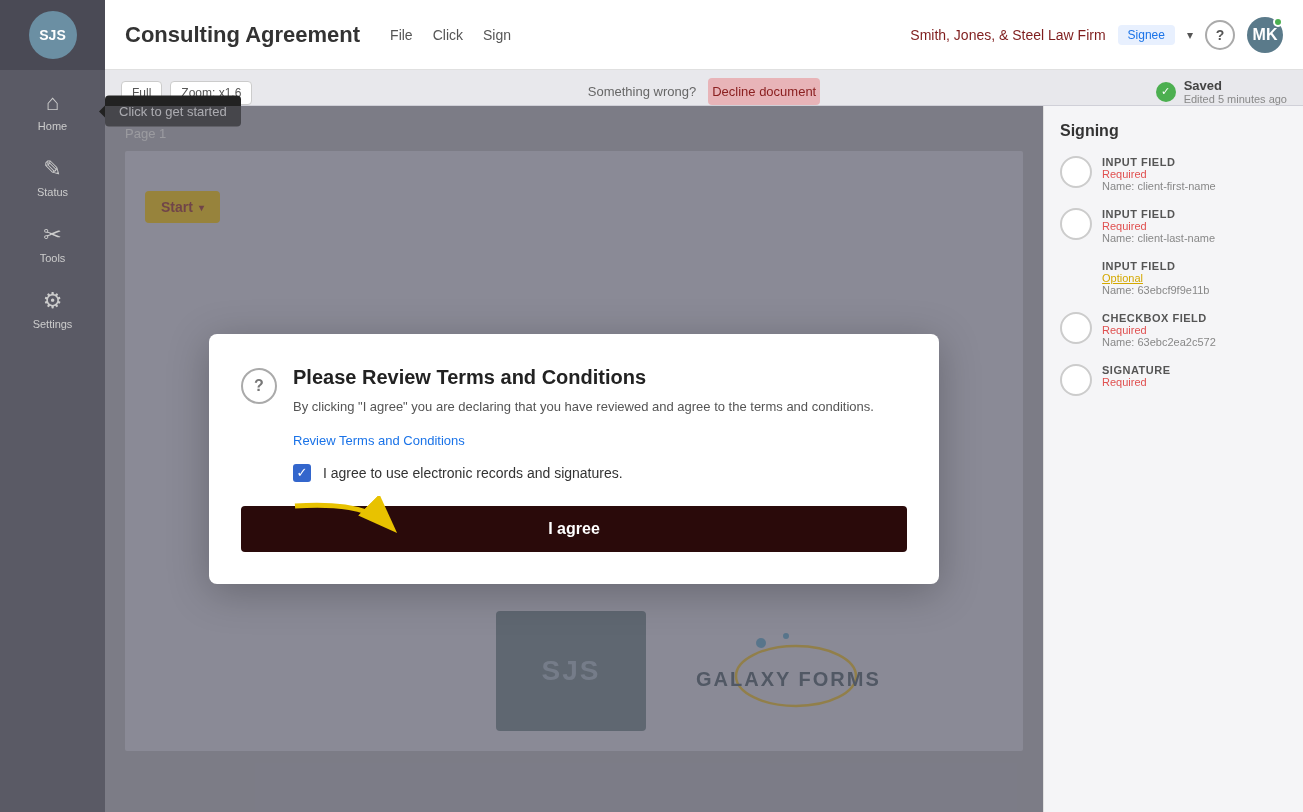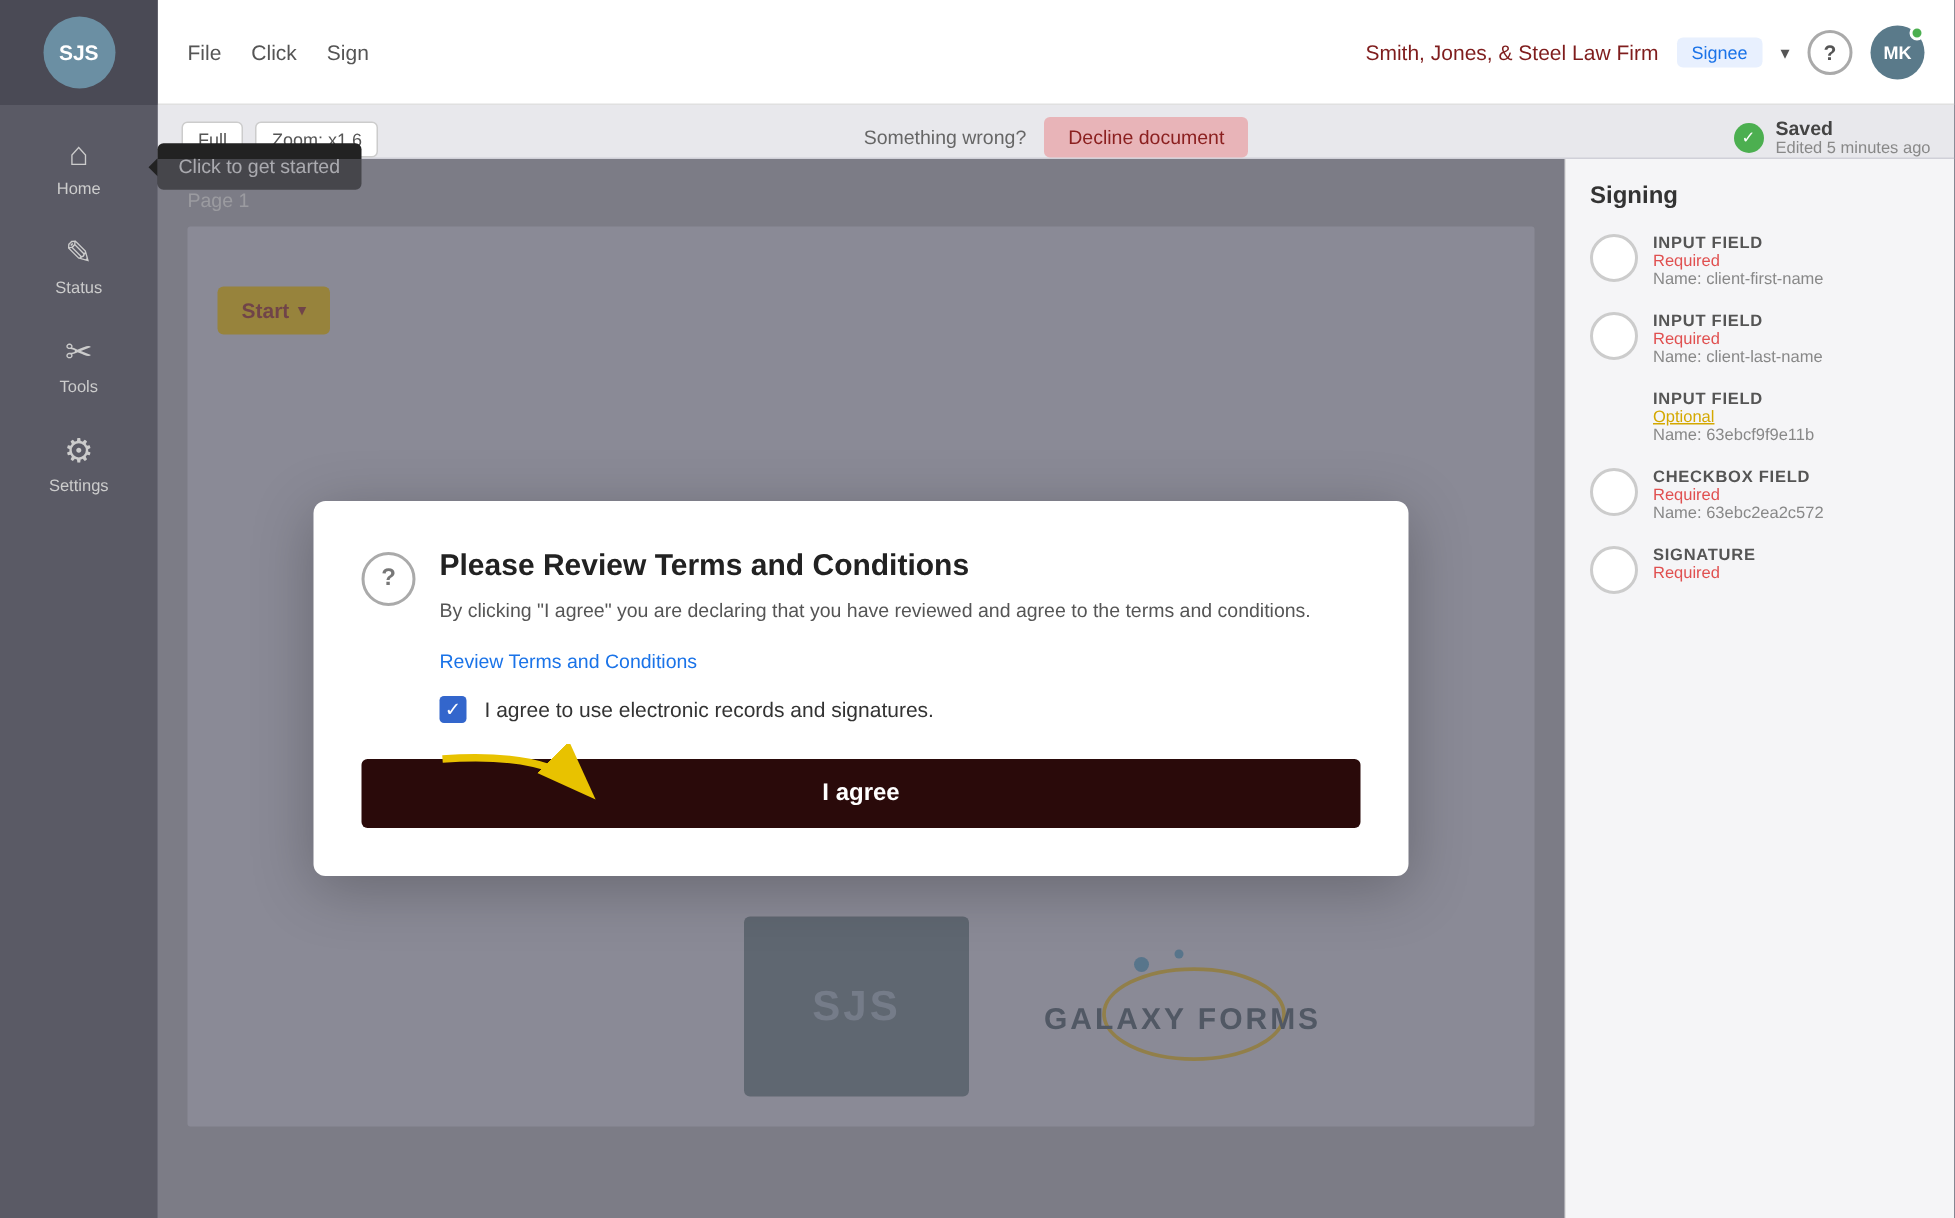--- a/index.html
+++ b/index.html
@@ -141,21 +141,21 @@
       border: 2px solid #aaa;
       display: flex; align-items: center; justify-content: center;
       font-size: 14px; color: #555; cursor: pointer;
       font-weight: bold;
     }
     .avatar-btn {
       width: 36px; height: 36px;
       border-radius: 50%;
       background: #5a7a8a;
       display: flex; align-items: center; justify-content: center;
-      color: white; font-size: 12px; font-weight: bold;
+      color: white; font-size: 16px; font-weight: bold;
       cursor: pointer;
       position: relative;
     }
     .avatar-dot {
       width: 10px; height: 10px;
       background: #4caf50;
       border-radius: 50%;
       position: absolute;
       top: 0; right: 0;
       border: 2px solid white;
@@ -180,21 +180,21 @@
       cursor: pointer;
       color: #555;
     }
     .toolbar-spacer { flex: 1; display: flex; justify-content: center; align-items: center; gap: 12px; }
     .wrong-text { font-size: 13px; color: #666; }
     .decline-btn {
       background: #e8b4b8;
       color: #8b2020;
       border: none;
       border-radius: 4px;
-      padding: 6px 16px;
+      padding: 6px 4px;
       font-size: 13px;
       cursor: pointer;
     }
     .saved-status { display: flex; align-items: center; gap: 8px; font-size: 12px; color: #444; }
     .saved-check {
       width: 20px; height: 20px;
       background: #4caf50;
       border-radius: 50%;
       display: flex; align-items: center; justify-content: center;
       color: white; font-size: 11px;
@@ -450,20 +450,21 @@
     <div class="sidebar-item">
       <span class="icon">⚙</span>
       <span class="label">Settings</span>
     </div>
   </nav>
 </div>
 
 <div class="main-content">
 
   <div class="top-header">
+    <div class="doc-title">Consulting Agreement</div>
     <nav class="top-nav">
       <span class="top-nav-item">File</span>
       <span class="top-nav-item">Click</span>
       <span class="top-nav-item">Sign</span>
     </nav>
     <div class="header-right">
       <span class="law-firm-name">Smith, Jones, &amp; Steel Law Firm</span>
       <span class="signee-badge">Signee</span>
       <span class="chevron-down">▾</span>
       <div class="help-btn">?</div>

